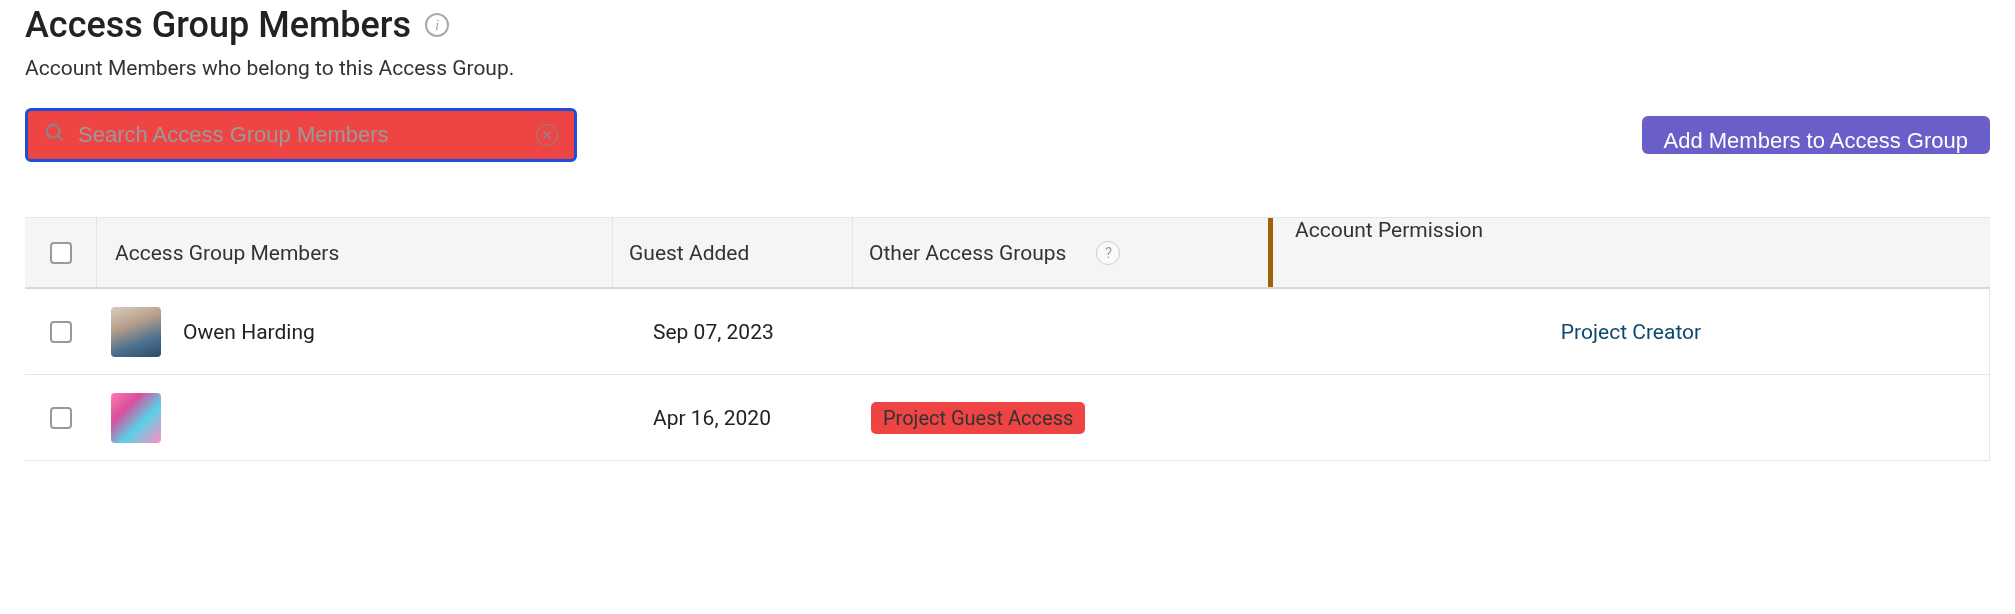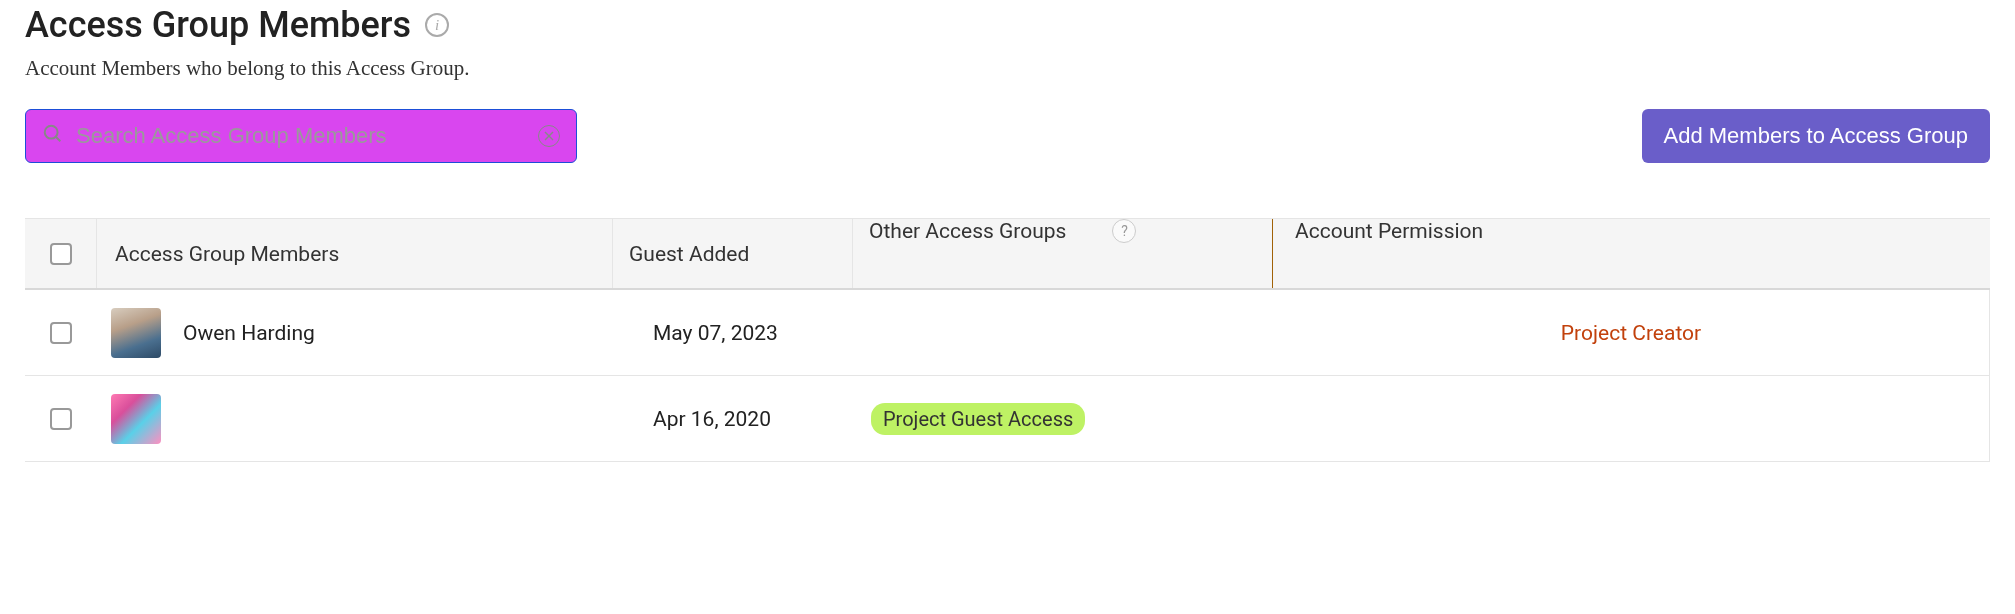--- a/index.html
+++ b/index.html
@@ -36,37 +36,36 @@
       font-size: 15px;
       color: #aaa;
       font-style: italic;
       font-family: Georgia, serif;
     }
     .subtitle {
       font-size: 21px;
       color: #333;
       margin-top: 10px;
       margin-bottom: 28px;
-      font-family: Liberation Serif, serif;
     }
     .toolbar {
       display: flex;
       justify-content: space-between;
       align-items: center;
       margin-bottom: 55px;
     }
     .search-wrap {
       display: flex;
       align-items: center;
-      border: 1px solid #1d4ed8;
+      border: 3px solid #1d4ed8;
       border-radius: 6px;
       padding: 10px 16px;
       width: 552px;
       height: 54px;
-      background: #d946ef;
+      background: #ef4444;
     }
     .search-icon {
       color: #888;
       margin-right: 12px;
       flex-shrink: 0;
     }
     .search-input {
       border: none;
       outline: none;
       font-size: 22px;
@@ -91,21 +90,21 @@
     }
     .add-btn {
       background: #6a5ec9;
       color: #fff;
       font-size: 22px;
       font-weight: 500;
       border: none;
       border-radius: 6px;
       padding: 12px 22px;
       cursor: pointer;
-      height: 54px;
+      height: 38px;
     }
     .table {
       width: 100%;
     }
     .thead {
       display: flex;
       align-items: center;
       background: #f5f5f5;
       border-top: 1px solid #e5e5e5;
       border-bottom: 2px solid #d8d8d8;
@@ -132,23 +131,24 @@
       padding-left: 16px;
       display: flex;
       align-items: center;
       border-right: 1px solid #e5e5e5;
       height: 100%;
     }
     .thead .col-other {
       flex: 0 0 420px;
       padding-left: 16px;
       display: flex;
-      border-right: 1px solid #a16207;
-      height: 100%;
-      gap: 46px;
+      align-items: center;
+      border-right: 5px solid #a16207;
+      height: 100%;
+      gap: 30px;
     }
     .thead .col-perm {
       flex: 1;
       padding-left: 22px;
       display: flex;
       align-items: flex-start;
       height: 100%;
     }
     .th-label {
       font-size: 21px;
@@ -234,29 +234,29 @@
     }
     .member-role {
       font-size: 19px;
       color: #999;
     }
     .date-text {
       font-size: 21px;
       color: #222;
     }
     .tag {
-      background: #bef264;
+      background: #ef4444;
       padding: 4px 12px;
       font-size: 20px;
       color: #333;
-      border-radius: 14px;
+      border-radius: 5px;
     }
     .perm-text {
       font-size: 21px;
-      color: #c2410c;
+      color: #0c4a6e;
     }
   </style>
 </head>
 <body>
 
 <div class="header-row">
   <h1 class="page-title">Access Group Members</h1>
   <span class="info-icon">i</span>
 </div>
 <p class="subtitle">Account Members who belong to this Access Group.</p>
@@ -305,21 +305,21 @@
       <div class="checkbox"></div>
     </div>
     <div class="col-members">
       <div class="avatar avatar-1"></div>
       <div class="member-info">
         <span class="member-name">Owen Harding</span>
 
       </div>
     </div>
     <div class="col-date">
-      <span class="date-text">May 07, 2023</span>
+      <span class="date-text">Sep 07, 2023</span>
     </div>
     <div class="col-other">
       
     </div>
     <div class="col-perm">
       <span class="perm-text">Project Creator</span>
     </div>
   </div>
       <div class="trow">
     <div class="col-checkbox">

